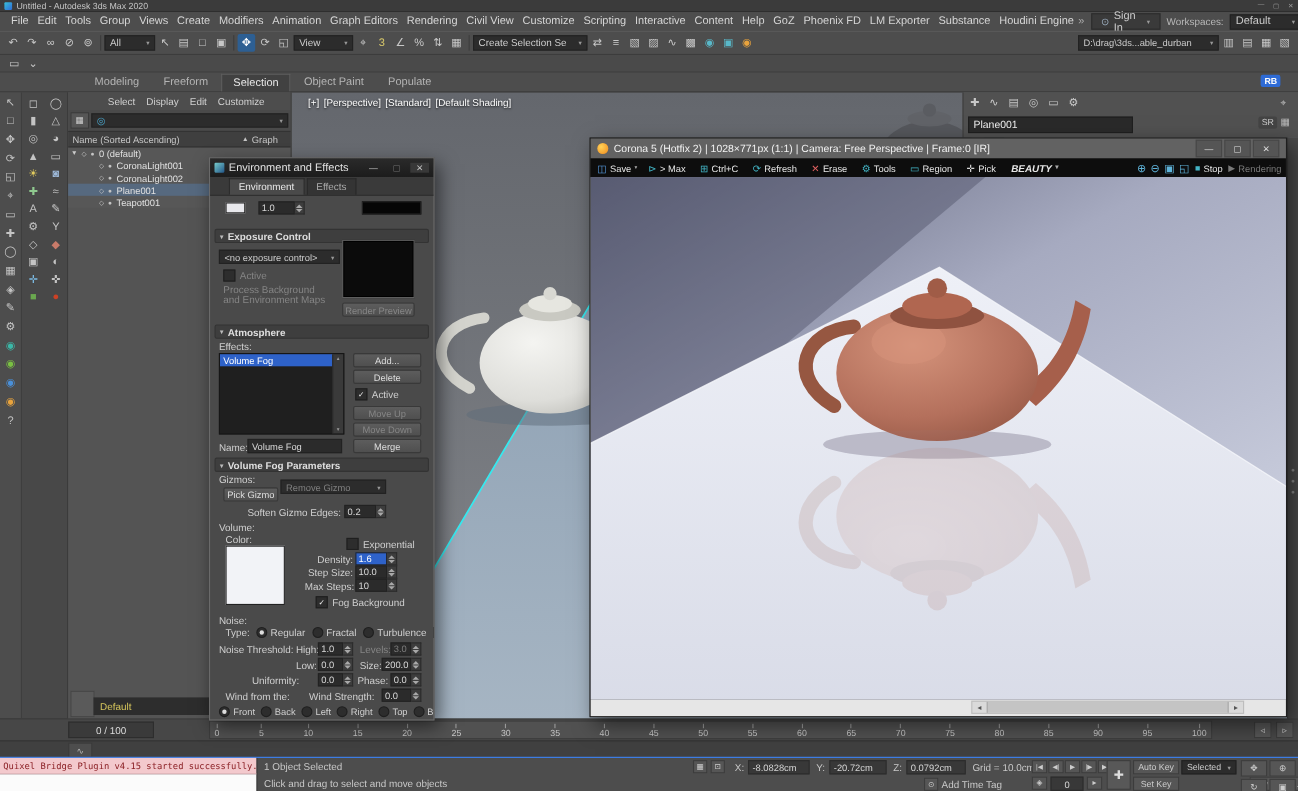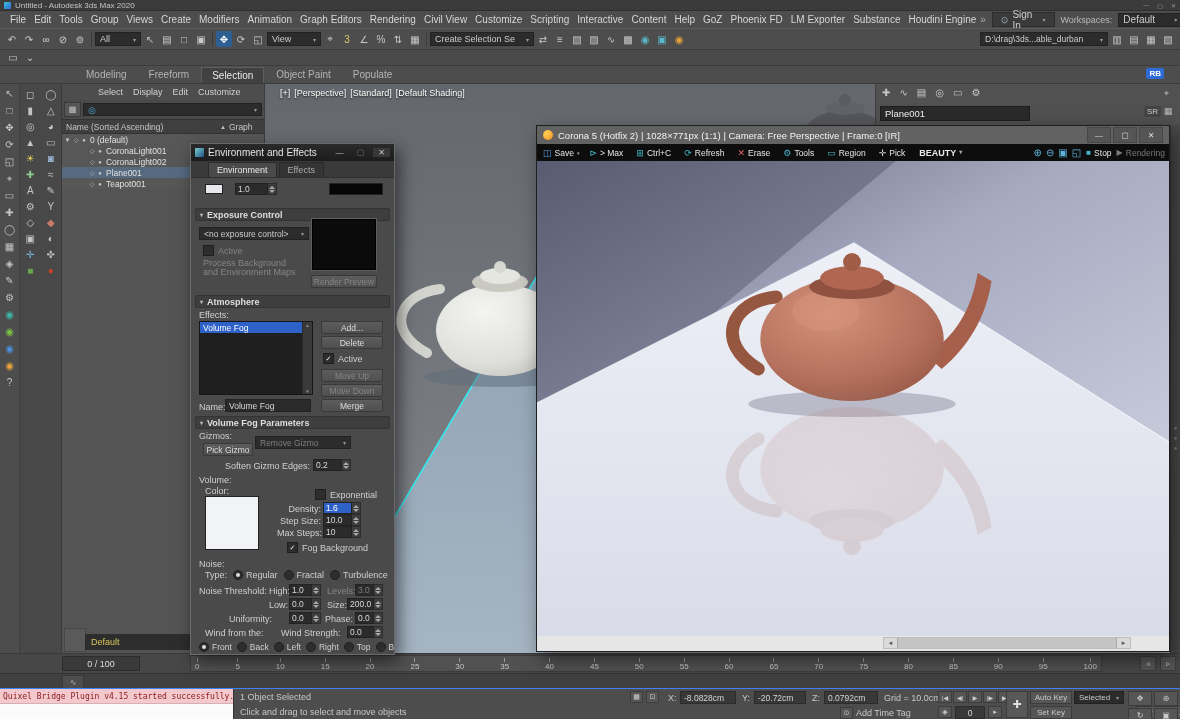--- a/index.html
+++ b/index.html
@@ -134,21 +134,21 @@
   .cr-title{height:18px;background:#626262;display:flex;align-items:center;gap:5px;padding:0 6px;font-size:9.5px;color:#f2f2f2;box-sizing:border-box}
   .cr-ico{width:10px;height:10px;border-radius:50%;background:radial-gradient(circle at 35% 35%,#ffd257,#f08a1d);flex:none}
   .cr-title-text{white-space:nowrap;overflow:hidden;flex:1}
   .cr-btns{display:flex;gap:2px}
   .cr-wbtn{width:22px;height:14px;display:flex;align-items:center;justify-content:center;font-size:8px;color:#ddd;background:#555;border:1px solid #474747}
   .cr-toolbar{height:17px;background:#0d0d0d;display:flex;align-items:center;padding:0 4px;gap:5px;font-size:8.5px;color:#e6e6e6;box-sizing:border-box}
   .cbtn{display:inline-flex;align-items:center;gap:3px;height:15px;padding:0 2px;white-space:nowrap}
   .cbtn i{font-style:normal;font-size:9px}
   .cbtn b{font-weight:normal}
   .cbtn .crt{font-size:5px;color:#aaa}
-  .cr-channel{margin-left:4px;display:flex;align-items:flex-start;gap:3px;font-weight:bold;font-size:9px}
+  .cr-channel{margin-left:4px;display:flex;align-items:flex-start;gap:3px;font-style:italic;font-weight:bold;font-size:9px}
   .cr-channel::after{content:"▾";font-size:6px;color:#aaa;font-style:normal}
   .cr-zooms{margin-left:auto;display:flex;gap:4px;color:#5fb3d9;font-size:10px}
   .cr-zooms i{font-style:normal}
   .cr-stop{display:inline-flex;align-items:center;gap:3px}
   .cr-stop i{font-style:normal;color:#43b5c6;font-size:8px}
   .cr-rend{display:inline-flex;align-items:center;gap:3px;color:#7a7a7a}
   .cr-rend i{font-style:normal;font-size:8px}
   .cr-image{position:absolute;left:0;top:35px;width:632px;height:475px;background:#aeb2c4;overflow:hidden}
   .cr-image svg{display:block;width:100%;height:100%}
   .cr-scroll{position:absolute;left:0;bottom:0;width:632px;height:15px;background:#e6e6e6}

